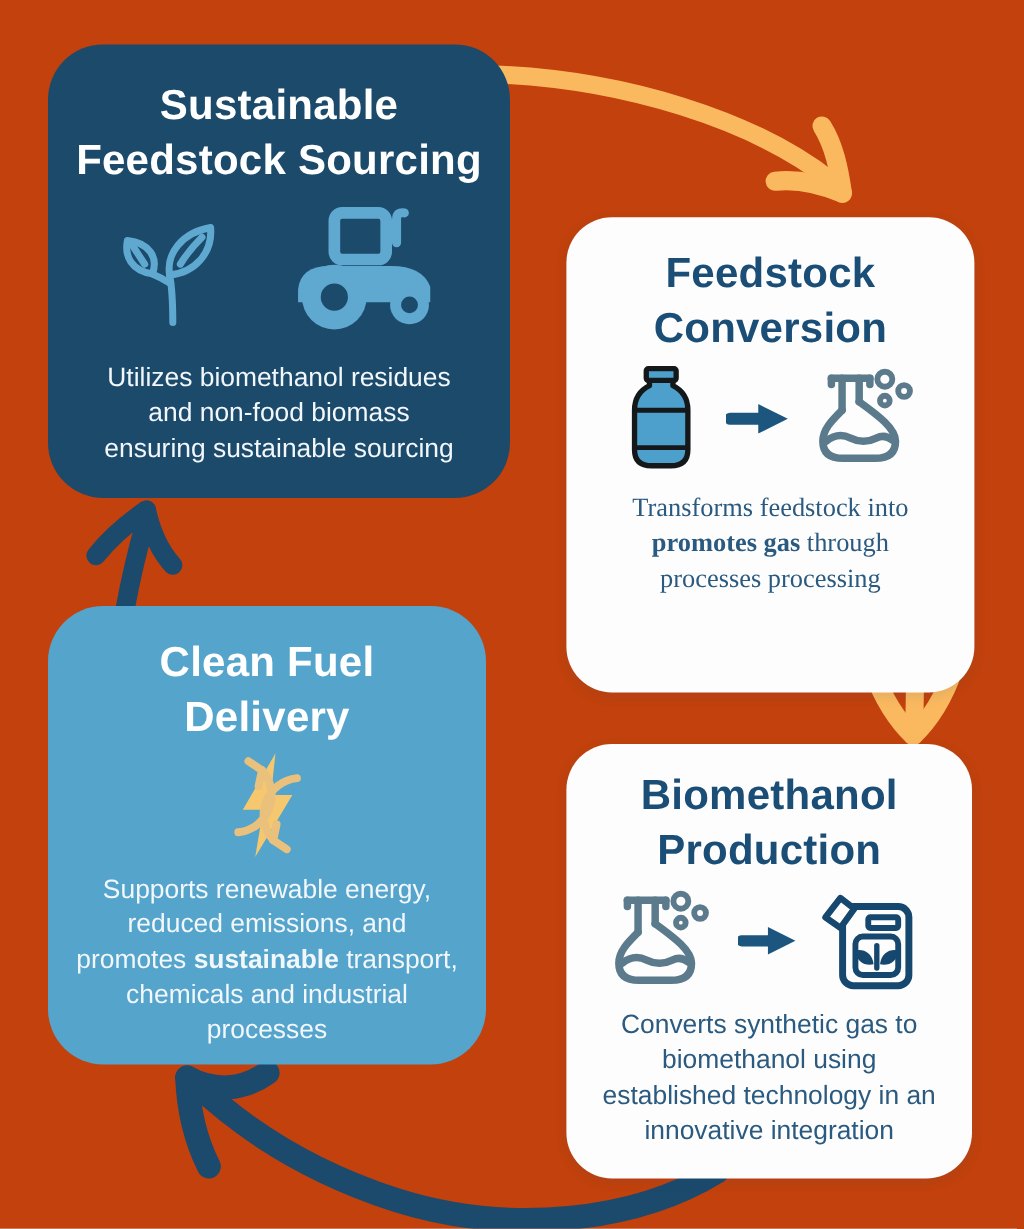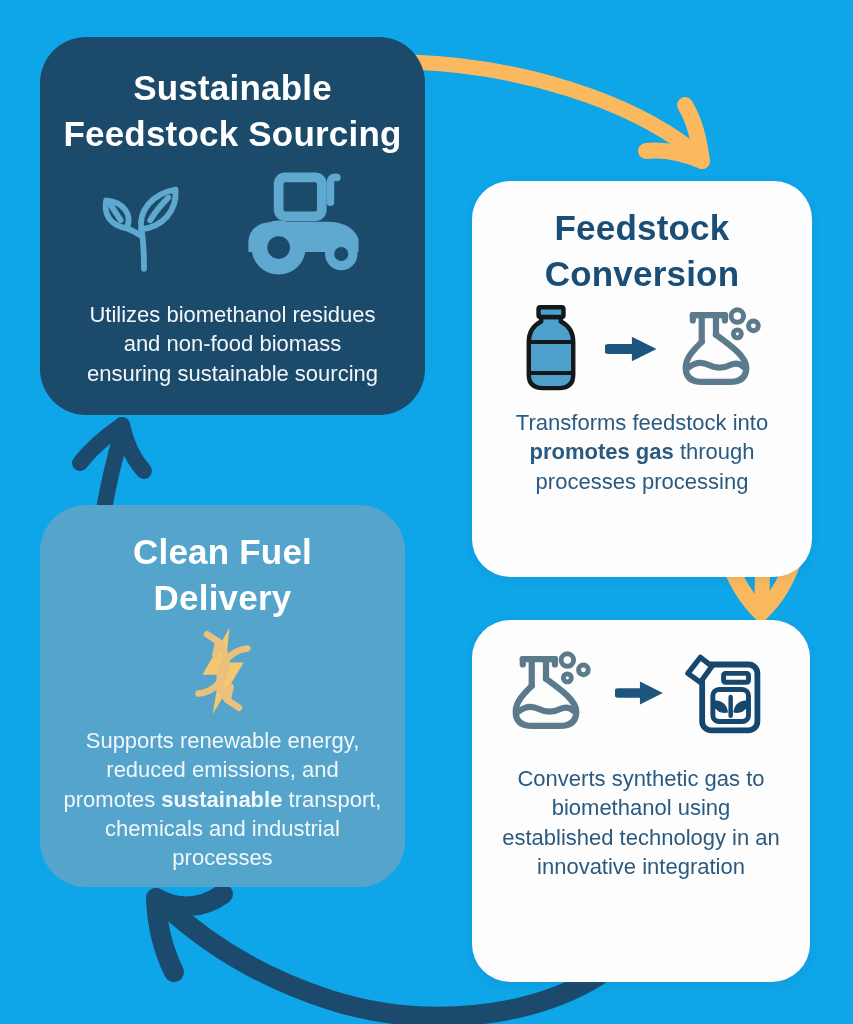--- a/index.html
+++ b/index.html
@@ -1,18 +1,18 @@
 <!DOCTYPE html>
 <html><head>
 <meta charset="utf-8">
 <style>
   html,body { margin:0; padding:0; background:#cfe4f1; }
   .stage {
     position:relative; width:853px; height:1024px; overflow:hidden;
-    background:#0ea5e9;
+    background:#c2410c;
     font-family:"Liberation Sans", sans-serif;
   }
   .overlay { position:absolute; left:0; top:0; width:853px; height:1024px; z-index:1; pointer-events:none; }
   .card {
     position:absolute; z-index:2; box-sizing:border-box;
     display:flex; flex-direction:column; align-items:center;
   }
   .card.navy  { background:#1c4a6b; border-radius:46px; }
   .card.blue  { background:#54a4cc; border-radius:46px; }
   .card.white { background:#fdfdfd; border-radius:38px; box-shadow:0 3px 10px rgba(40,80,110,0.10); }
@@ -31,25 +31,25 @@
   .icon-row { display:flex; align-items:center; justify-content:center; }
   .icon-row span { display:flex; align-items:center; justify-content:center; }
 
   #card-sourcing   { left:40px;  top:37px;  width:385px; height:378px; padding-top:28px; }
   #card-sourcing .title { margin-bottom:10px; }
   #card-sourcing .icon-row { gap:52px; margin-top:6px; }
   #card-sourcing .body { margin-top:20px; }
 
   #card-conversion { left:472px; top:181px; width:340px; height:396px; padding-top:24px; }
   #card-conversion .icon-row { gap:14px; margin-top:8px; }
-  #card-conversion .body { margin-top:14px; }
+  #card-conversion .body { margin-top:14px;font-family:Liberation Serif, serif; }
 
   #card-production { left:472px; top:620px; width:338px; height:362px; padding-top:20px; }
   #card-production .icon-row { gap:12px; margin-top:8px; }
-  #card-production .body { margin-top:26px; }
+  #card-production .body { margin-top:10px; }
   #card-production .body { max-width:312px; }
 
   #card-delivery   { left:40px;  top:505px; width:365px; height:382px; padding-top:24px; }
   #card-delivery .title { max-width:260px; }
   #card-delivery .icon-row { margin-top:4px; }
   #card-delivery .body { margin-top:8px; max-width:350px; }
 </style>
 </head>
 <body>
 
@@ -140,20 +140,22 @@
           <circle cx="70" cy="33" r="4.5" stroke-width="5.5"></circle>
         </svg>
       </span>
     </div>
     <div class="body dark"><span>Transforms feedstock into
 </span><span class="bold">promotes gas</span><span> through
 processes processing</span></div>
   </div>
 
   <div class="card white" id="card-production">
+    <div class="title dark">Biomethanol
+Production</div>
     <div class="icon-row">
       <span>
         <svg width="98" height="90" viewBox="0 0 110 100" fill="none" stroke="#5b7b8c" stroke-width="7" stroke-linecap="round" stroke-linejoin="round">
           <path d="M 20 12 L 56 12"></path>
           <path d="M 20 12 L 20 18 M 56 12 L 56 18"></path>
           <path d="M 30 12 L 30 42"></path>
           <path d="M 46 12 L 46 34"></path>
           <path d="M 30 42 C 20 52 12 60 12 71 Q 12 87 31 87 L 61 87 Q 80 87 80 71 C 80 59 64 47 46 34"></path>
           <path d="M 15 71 Q 26 62 38 68 Q 50 74 62 68 Q 70 64 77 70"></path>
           <circle cx="70" cy="13" r="7" stroke-width="5.5"></circle>

